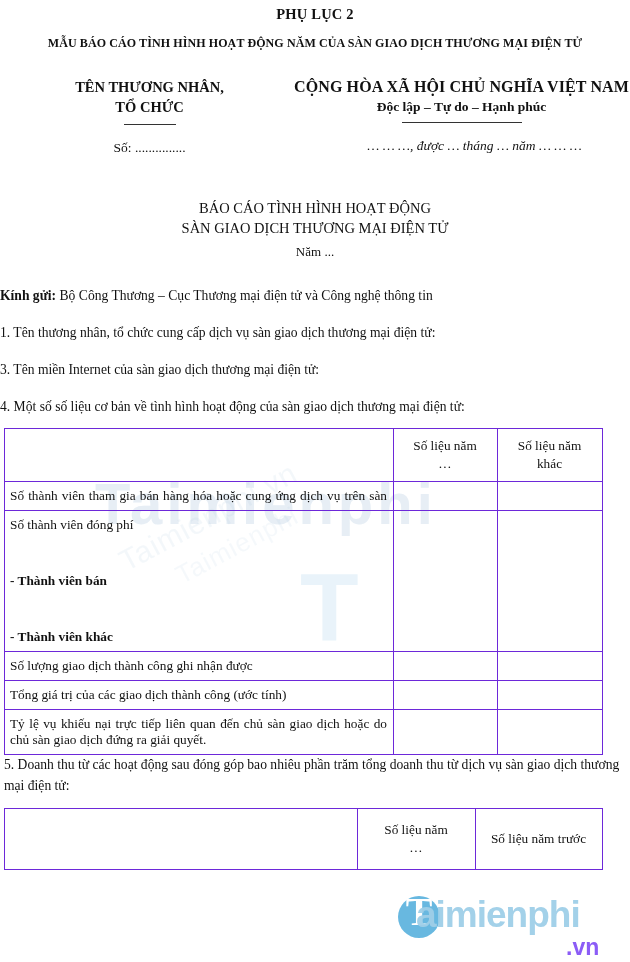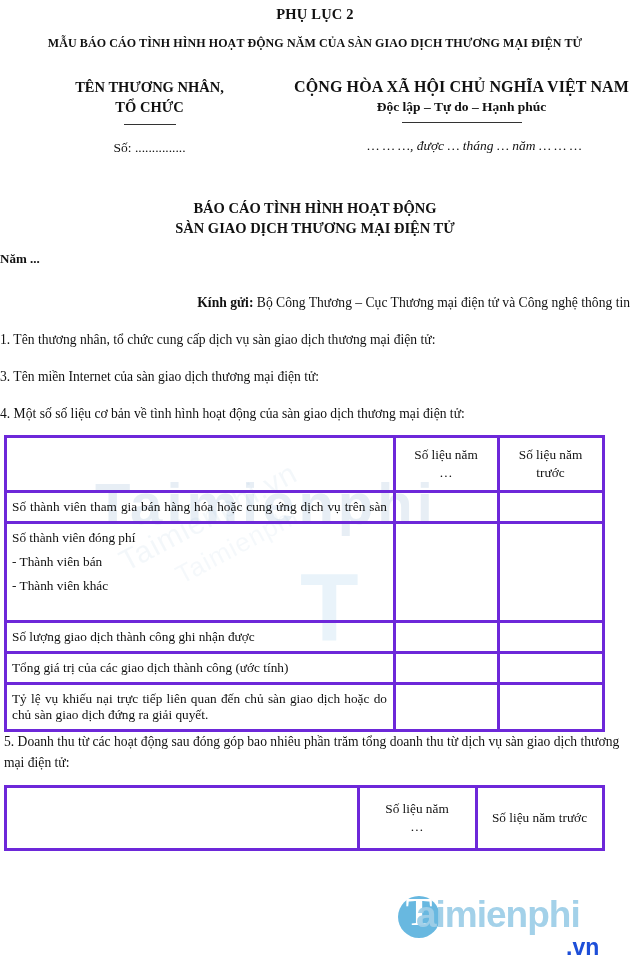--- a/index.html
+++ b/index.html
@@ -67,21 +67,21 @@
     text-align:center;font-size:40px;font-weight:700;color:#ffffff;
     font-family:"Liberation Serif",serif;
   }
   .wm-brand .b-word{
     position:absolute;left:18px;top:0;
     font-size:37px;font-weight:700;color:#9fcfe8;
     letter-spacing:-1px;opacity:.95;
   }
   .wm-brand .b-vn{
     position:absolute;left:168px;top:40px;
-    font-size:23px;font-weight:700;color:#1d4ed8;
+    font-size:23px;font-weight:700;color:#8b5cf6;
   }
 
   
   .content{position:relative;z-index:3;}
   .appendix{
     text-align:center;font-weight:700;font-size:14.5px;
     letter-spacing:.2px;padding-top:6px;
   }
   .doc-title{
     text-align:center;font-weight:700;font-size:12px;
@@ -96,57 +96,57 @@
   .hdr-right{width:54%;text-align:center;}
   .hdr-left .l1{font-weight:700;font-size:14.5px;line-height:1.35;}
   .hdr-right .r1{font-weight:700;font-size:16px;letter-spacing:.1px;}
   .hdr-right .r2{font-weight:700;font-size:13.5px;margin-top:3px;}
   .rule-s{width:52px;height:1px;background:#333;margin:7px auto 0 auto;}
   .rule-m{width:120px;height:1px;background:#333;margin:7px auto 0 auto;}
   .so-line{font-size:13.5px;margin-top:15px;}
   .date-line{font-size:13.5px;font-style:italic;margin-top:15px;padding-left:26px;}
 
   .report-title{
-    text-align:center;font-weight:700;font-size:14.5px;
+    text-align:center;font-weight:400;font-size:14.5px;
     line-height:1.38;margin-top:42px;
   }
-  .report-year{font-weight:700;font-size:13px;margin-top:13px;}
+  .report-year{text-align:center;font-weight:400;font-size:13px;margin-top:6px;}
 
   .kinh-gui{
-    text-align:right;font-size:13.6px;margin-top:28px;
+    text-align:left;font-size:13.6px;margin-top:28px;
   }
   .kinh-gui b{font-weight:700;}
 
   .item{font-size:13.6px;margin-left:0;margin-top:21px;}
 
   
   table{
     border-collapse:collapse;width:598px;margin-left:4px;
     table-layout:fixed;background:transparent;
   }
   table td{
-    border:3px solid #6d28d9;
+    border:1px solid #6d28d9;
     font-size:13.3px;
     padding:6px 6px 6px 5px;
     vertical-align:top;
     background:transparent;
   }
   .t1{margin-top:13px;}
   .t1 .c-label{width:389px;}
   .t1 .c-a{width:104px;}
   .t1 .c-b{width:105px;}
   .th{
     text-align:center;font-size:13.3px;height:40px;vertical-align:middle;
   }
   .th .l2{display:block;margin-top:2px;}
   .just{text-align:justify;text-align-last:justify;}
   .just.nolast{text-align-last:auto;}
   .merged{height:84px;}
   .merged p{margin:0;}
-  .merged p + p{margin-top:8px;}
+  .merged p + p{margin-top:40px;font-weight:bold;}
 
   .item5{font-size:13.6px;margin-left:4px;line-height:1.5;}
 
   .t2{margin-top:12px;}
   .t2 .c-label{width:353px;}
   .t2 .c-a{width:118px;}
   .t2 .c-b{width:127px;}
   .t2 td{height:48px;}
 </style>
 </head>
@@ -205,21 +205,21 @@
       </colgroup>
       <tbody>
         <tr>
           <td class="th"></td>
           <td class="th">
             <span>Số liệu năm</span>
             <span class="l2">…</span>
           </td>
           <td class="th">
             <span>Số liệu năm</span>
-            <span class="l2">trước</span>
+            <span class="l2">khác</span>
           </td>
         </tr>
 
         <tr>
           <td class="just">Số thành viên tham gia bán hàng hóa hoặc cung ứng dịch vụ trên sàn</td>
           <td></td>
           <td></td>
         </tr>
 
         <tr>

